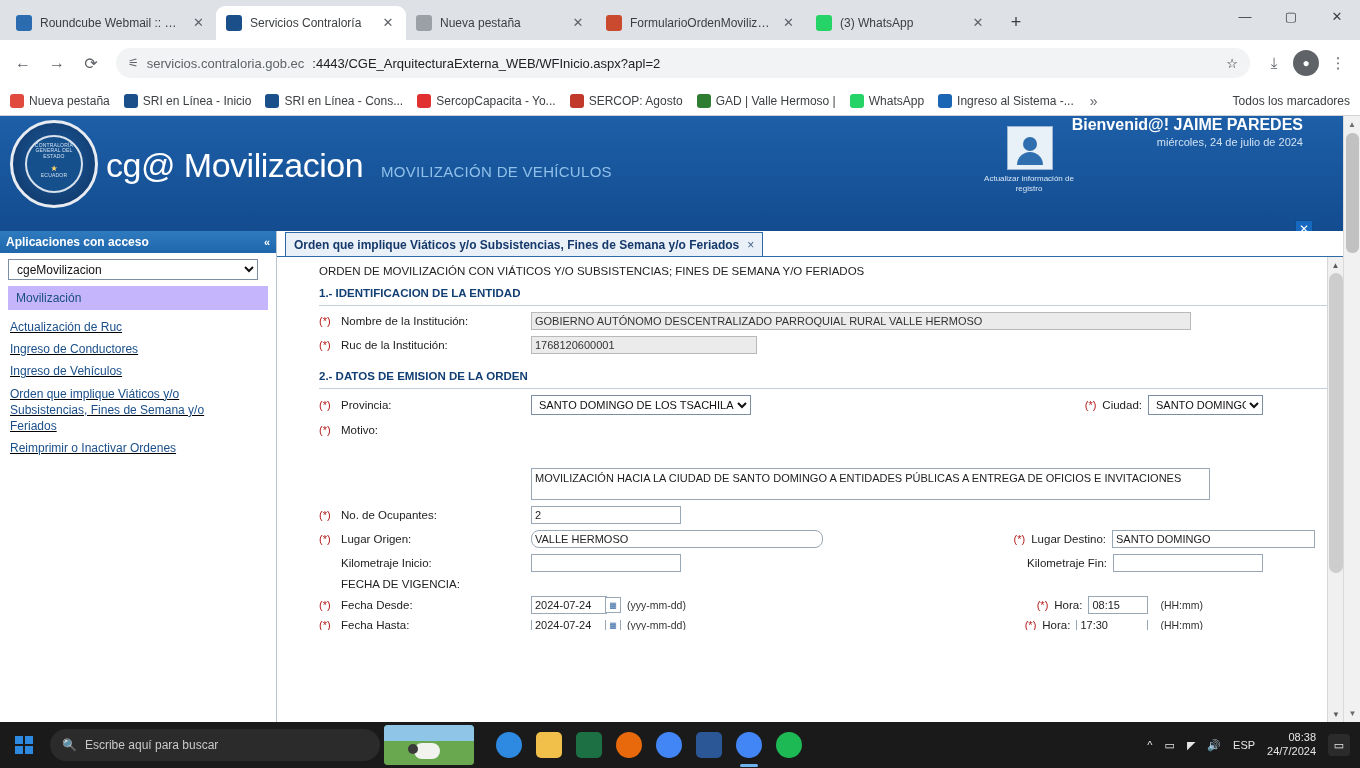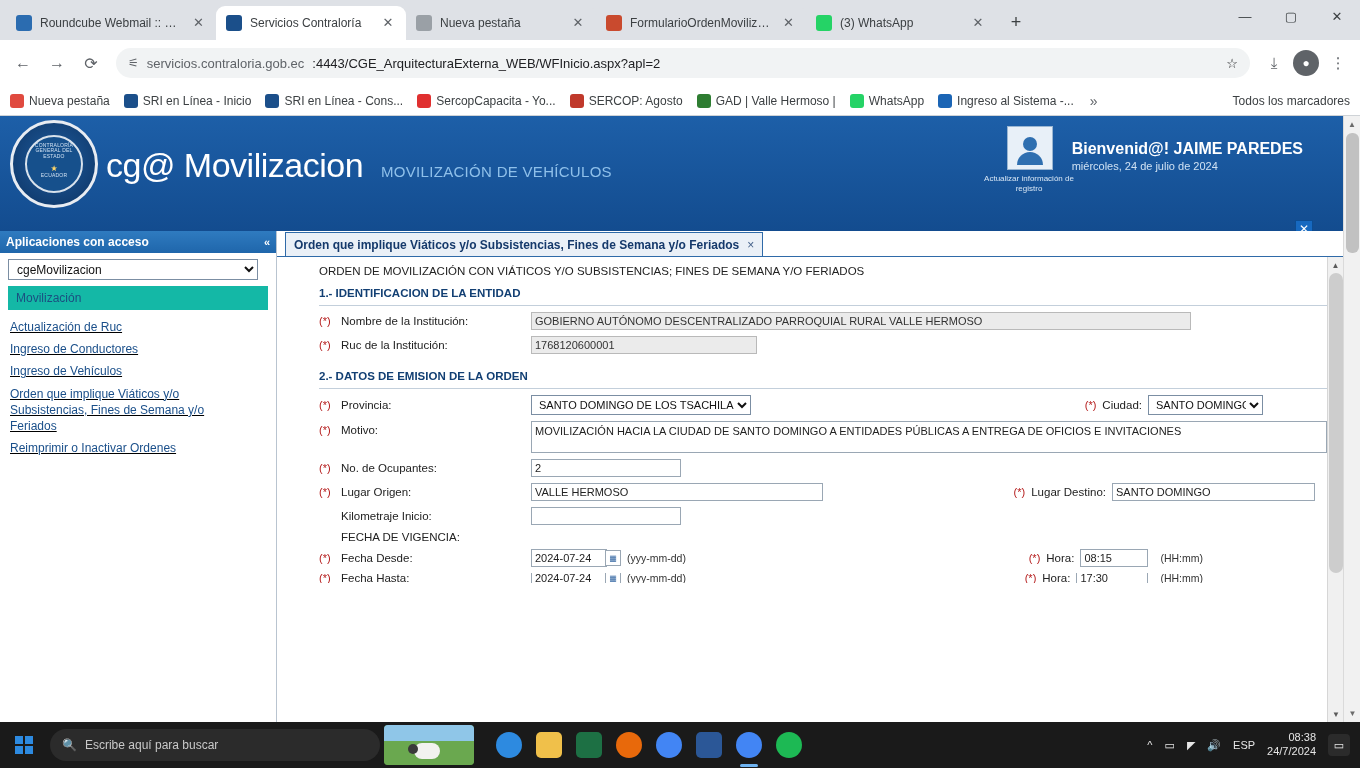--- a/index.html
+++ b/index.html
@@ -59,21 +59,21 @@
     background: radial-gradient(circle at 50% 45%, #1f5c9e 0%, #123f74 70%, #0c2c52 100%);
     border: 3px solid #e8ecf2; display: flex; align-items: center; justify-content: center;
     overflow: hidden;
   }
   .logo-inner { width: 58px; height: 58px; border-radius: 50%; background: #16508c; border: 2px solid #d9e2ec;
     color: #ffd76a; font-size: 7px; text-align: center; line-height: 1.05; padding-top: 6px; }
   .seal-text { font-size: 5px; color:#cfe0f2; letter-spacing:.2px; }
   .brand { position: absolute; left: 106px; top: 30px; display: flex; align-items: baseline; gap: 18px; }
   .brand .cg { font-size: 34px; font-weight: normal; color: #fff; letter-spacing: -0.5px; }
   .brand .sub { font-size: 15px; color: #8fc0ea; letter-spacing: .3px; }
-  .welcome { position: absolute; right: 40px; top: 24px; text-align: left; }
+  .welcome { position: absolute; right: 40px; top: 0; text-align: right; }
   .welcome .hello { font-size: 16px; font-weight: bold; color: #fff; }
   .welcome .date { font-size: 11px; color: #cfe1f3; margin-top: 2px; }
   .user-photo {
     position: absolute; right: 290px; top: 10px; width: 46px; height: 44px;
     background: #e8f0f8; border: 1px solid #9ab6d2;
     display:flex; align-items:center; justify-content:center;
   }
   .user-photo .head { width: 14px; height: 14px; border-radius: 50%; background: #2f6fb0; position:relative; top:-4px;}
   .user-photo .body { width: 26px; height: 13px; border-radius: 13px 13px 0 0; background:#2f6fb0; position:absolute; bottom:4px; }
   .user-caption { position: absolute; right: 268px; top: 58px; width: 92px; text-align: center; font-size: 8px; color: #d7e6f5; line-height: 1.25; margin-left: 38px; }
@@ -89,21 +89,21 @@
   .side-title {
     height: 22px; background: linear-gradient(#2f7bc0,#1f66ab); color: #fff; font-size: 12px;
     font-weight: bold; display: flex; align-items: center; padding: 0 6px;
   }
   .side-title .chev { margin-left: auto; font-size: 11px; }
   .side-select-wrap { padding: 6px 8px 4px 8px; }
   .side-select {
     width: 250px; height: 21px; font-size: 12px; border: 1px solid #7b8ea3; background: #fff;
     padding: 0 4px; font-family: "Liberation Sans", sans-serif; color: #111;
   }
-  .side-group { background: #14b8a6; color: #1b4f80; font-size: 12px; padding: 5px 8px; margin: 2px 8px 0 8px; }
+  .side-group { background: #c4b5fd; color: #1b4f80; font-size: 12px; padding: 5px 8px; margin: 2px 8px 0 8px; }
   .side-links { padding: 6px 8px 0 8px; text-decoration: underline; }
   .side-link { color: #1a4f8a; font-size: 12px; padding: 3px 0 3px 2px; line-height: 1.35; cursor: pointer; }
   .side-link.multi { width: 240px; }
 
   
   .main { flex: 1 1 auto; background: #ffffff; position: relative; overflow: hidden; }
   .tabbar { height: 26px; background: #fff; border-bottom: 1px solid #2f6aa8; display: flex; align-items: flex-end; padding-left: 8px; }
   .formtab {
     height: 24px; background: #eaf0f7; border: 1px solid #2f6aa8; border-bottom: none;
     display: flex; align-items: center; gap: 8px; padding: 0 8px; font-size: 12px; font-weight: bold; color: #15396b;
@@ -367,63 +367,67 @@
                 <span class="lbl">Ciudad:</span>
                 <select class="sel" style="width:115px">
                   <option>SANTO DOMINGO</option>
                 </select>
               </span>
             </div>
 
             <div class="frow" style="align-items:flex-start">
               <span class="req" style="margin-top:3px">(*)</span>
               <span class="lbl w180" style="margin-top:3px">Motivo:</span>
-              <textarea class="ta" style="width: 796px; height: 32px;">MOVILIZACIÓN HACIA LA CIUDAD DE SANTO DOMINGO A ENTIDADES PÚBLICAS A ENTREGA DE OFICIOS E INVITACIONES</textarea>
+              <textarea class="ta" style="width: 679px; height: 32px; margin-top: 47px;">MOVILIZACIÓN HACIA LA CIUDAD DE SANTO DOMINGO A ENTIDADES PÚBLICAS A ENTREGA DE OFICIOS E INVITACIONES</textarea>
             </div>
 
             <div class="frow">
               <span class="req">(*)</span>
               <span class="lbl w180">No. de Ocupantes:</span>
               <input class="inp" style="width: 150px;" value="2">
             </div>
 
             <div class="frow">
               <span class="req">(*)</span>
               <span class="lbl w180">Lugar Origen:</span>
-              <input class="inp" style="width: 292px;" value="VALLE HERMOSO">
+              <input class="inp" style="width: 292px; border-radius: 8px;" value="VALLE HERMOSO">
               <span class="spacer-right" style="padding-right:28px">
                 <span class="req" style="width:auto">(*)</span>
                 <span class="lbl">Lugar Destino:</span>
                 <input class="inp" style="width: 203px;" value="SANTO DOMINGO">
               </span>
             </div>
 
             <div class="frow">
               <span class="req"></span>
               <span class="lbl w180">Kilometraje Inicio:</span>
               <input class="inp" style="width: 150px;" value="">
+              <span class="spacer-right" style="padding-right:80px">
+                <span class="lbl">Kilometraje Fin:</span>
+                <input class="inp" style="width: 150px;" value="">
+              </span>
             </div>
 
             <div class="frow">
               <span class="req"></span>
               <span class="lbl">FECHA DE VIGENCIA:</span>
             </div>
 
             <div class="frow">
               <span class="req">(*)</span>
               <span class="lbl w180">Fecha Desde:</span>
               <span class="date-wrap">
                 <input class="inp" style="width: 76px;" value="2024-07-24">
                 <span class="cal-btn">▦</span>
               </span>
               <span class="hint">(yyy-mm-dd)</span>
               <span class="spacer-right" style="padding-right:140px">
                 <span class="req" style="width:auto">(*)</span>
                 <span class="lbl">Hora:</span>
-                <input class="inp" style="width: 68px;" value="08:15">
+                <input class="inp" style="width: 60px;" value="08:15">
                 <span class="hint">(HH:mm)</span>
               </span>
             </div>
 
             <div class="frow clip-row">
               <span class="req">(*)</span>
               <span class="lbl w180">Fecha Hasta:</span>
               <span class="date-wrap">
                 <input class="inp" style="width: 76px;" value="2024-07-24">
                 <span class="cal-btn">▦</span>

